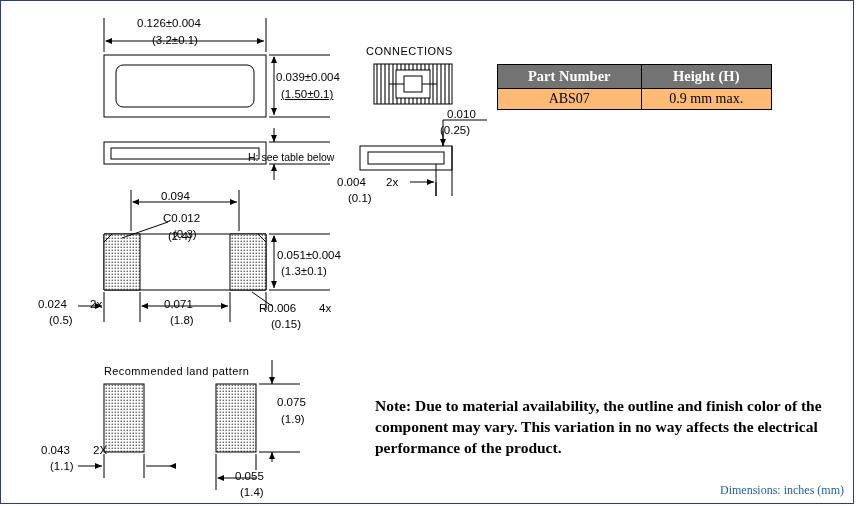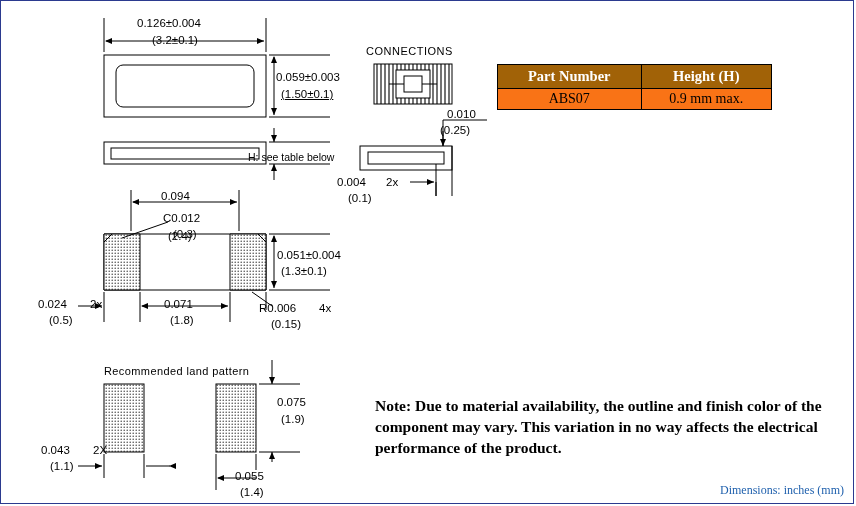--- a/index.html
+++ b/index.html
@@ -27,27 +27,27 @@
   
   svg.layer{position:absolute;left:0;top:0;width:856px;height:506px;pointer-events:none;}
   
   #spec-table{
     position:absolute;left:497px;top:64px;width:275px;
     border-collapse:collapse;
     font-family:"Liberation Serif", serif;
     font-size:14px;
   }
   #spec-table th{
-    background:#a16207;color:#ffffff;font-weight:bold;
+    background:#737373;color:#ffffff;font-weight:bold;
     border:1px solid #000;padding:3px 6px;text-align:center;
     font-size:14.5px;
   }
   #spec-table td{
     border:1px solid #000;padding:2px 6px;text-align:center;
-    background:#f97316;color:#000;font-size:14px;
+    background:#fdba74;color:#000;font-size:14px;
   }
   #note{
     position:absolute;left:375px;top:395px;width:460px;
     font-family:"Liberation Serif", serif;
     font-weight:bold;font-size:15.5px;line-height:21px;color:#000;
   }
   #footer{
     position:absolute;right:12px;bottom:8px;
     font-family:"Liberation Serif", serif;
     font-size:12px;color:#1f60ad;font-style:normal;
@@ -161,21 +161,21 @@
 
     <line x1="216" y1="454" x2="216" y2="490"></line>
     <line x1="256" y1="454" x2="256" y2="470"></line>
     <line x1="218" y1="478" x2="256" y2="478" marker-start="url(#arrE)"></line>
   </g>
 </svg>
 
 <div class="abs txt dim" style="left:137px;top:17px;">0.126±0.004</div>
 <div class="abs txt dim" style="left:152px;top:34px;">(3.2±0.1)</div>
 
-<div class="abs txt dim" style="left:276px;top:71px;">0.059±0.003</div>
+<div class="abs txt dim" style="left:276px;top:71px;">0.039±0.004</div>
 <div class="abs txt dim" style="left:281px;top:88px;text-decoration:underline;">(1.50±0.1)</div>
 
 <div class="abs txt" style="left:366px;top:45px;letter-spacing:0.5px;text-align:center;">CONNECTIONS</div>
 
 <div class="abs txt" style="left:248px;top:151px;font-size:10.5px;">H: see table below</div>
 
 <div class="abs txt dim" style="left:447px;top:108px;">0.010</div>
 <div class="abs txt dim" style="left:440px;top:124px;">(0.25)</div>
 
 <div class="abs txt dim" style="left:337px;top:176px;">0.004</div>

